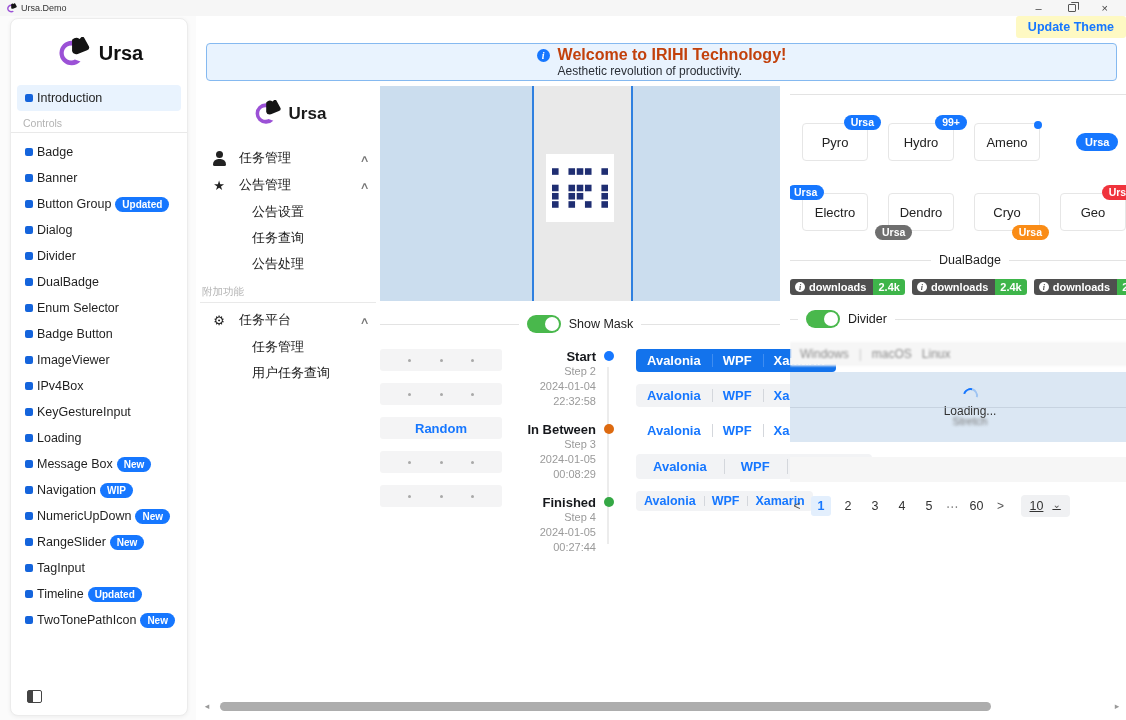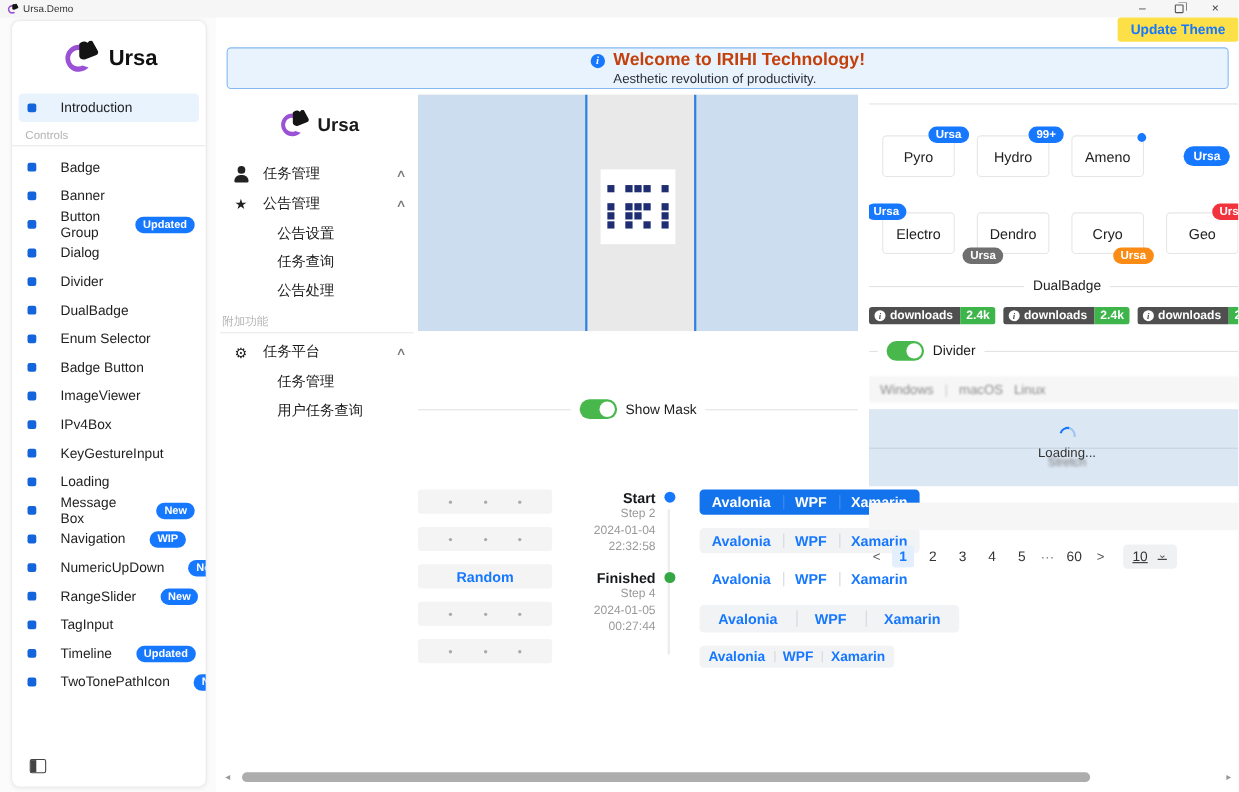--- a/index.html
+++ b/index.html
@@ -19,34 +19,34 @@
   .logo-mark svg { display:block; }
 
   .body { flex:1; display:flex; min-height:0; }
 
   
   .sidebar { width:196px; flex:0 0 auto; padding:2px 0 4px 10px; }
   .sidebar-card { background:#fff; border:1px solid #ececec; border-radius:8px; height:100%; width:178px;
      box-shadow:0 1px 4px rgba(0,0,0,.06); display:flex; flex-direction:column; padding:8px 0 10px; overflow:hidden; }
   .sb-logo { display:flex; align-items:center; justify-content:center; gap:8px; padding:10px 0 16px; }
   .sb-logo .sb-name { font-size:20px; font-weight:bold; color:#111; }
-  .sb-item { display:flex; align-items:center; gap:22px; height:26px; padding:0 10px 0 14px; font-size:12.5px; color:#1f1f1f; cursor:pointer; }
+  .sb-item { display:flex; align-items:center; gap:4px; height:26px; padding:0 10px 0 14px; font-size:12.5px; color:#1f1f1f; cursor:pointer; }
   .sb-item.selected { background:#e9f3fe; border-radius:4px; margin:0 6px; padding:0 8px; }
   .sb-dot { width:8px; height:8px; border-radius:2px; background:#1464dc; flex:0 0 auto; }
   .sb-section { font-size:10.5px; color:#b3b3b3; padding:6px 0 3px 12px; border-bottom:1px solid #e9e9e9; margin-bottom:6px; }
   .pill { background:#1677ff; color:#fff; font-size:10px; font-weight:bold; border-radius:9px; padding:2px 7px; line-height:11px; }
   .pill:empty { display:none; }
   .sb-footer { margin-top:auto; padding:8px 0 2px 16px; }
   .collapse-icon { width:15px; height:13px; border:1.5px solid #444; border-radius:2px; position:relative; }
   .collapse-icon::before { content:""; position:absolute; left:0; top:0; bottom:0; width:5px; background:#444; }
 
   
   .main { flex:1; display:flex; flex-direction:column; background:#fff; min-width:0; padding-left:4px; }
   .theme-row { height:22px; display:flex; justify-content:flex-end; flex:0 0 auto; }
-  .theme-btn { background:#fde047; color:#1677ff; border:none; font-weight:bold; font-size:12.5px;
+  .theme-btn { background:#fef9c3; color:#1677ff; border:none; font-weight:bold; font-size:12.5px;
      padding:1px 12px; border-radius:3px; cursor:pointer; font-family:inherit; }
 
   .banner { margin:5px 9px 0 6px; background:#e9f3fe; border:1px solid #85b9f0; border-radius:4px;
      height:38px; display:flex; align-items:center; justify-content:center; gap:8px; }
   .info-icon { width:13px; height:13px; border-radius:50%; background:#1677ff; color:#fff; font-size:10px; font-weight:bold;
      display:flex; align-items:center; justify-content:center; font-family:"Liberation Serif", serif; font-style:italic; flex:0 0 auto; margin-top:-14px; }
   .banner-text .b-title { font-size:16px; font-weight:bold; color:#c2410c; }
   .banner-text .b-sub { font-size:12px; color:#2a2f36; }
 
   .content { flex:1; display:flex; margin-top:5px; min-height:0; }
@@ -58,21 +58,21 @@
   .nm-item { display:flex; align-items:center; gap:13px; height:26px; padding:0 10px 0 12px; font-size:13px; margin-bottom:1px; cursor:pointer; }
   .nm-item .chev { margin-left:auto; color:#777; font-size:10px; transform:scaleX(1.4); }
   .nm-sub { height:26px; display:flex; align-items:center; padding-left:52px; font-size:13px; cursor:pointer; }
   .nm-section { font-size:10.5px; color:#b5b5b5; padding:8px 0 3px 2px; border-bottom:1px solid #e9e9e9; margin:0 2px 4px 0; }
   .user-icon { width:14px; height:14px; position:relative; }
   .user-icon::before { content:""; position:absolute; left:4px; top:0; width:7px; height:7px; border-radius:50%; background:#222; }
   .user-icon::after { content:""; position:absolute; left:1px; top:8px; width:13px; height:7px; border-radius:7px 7px 2px 2px; background:#222; }
   .glyph-icon { width:14px; text-align:center; font-size:13px; color:#222; }
 
   
-  .center { width:400px; flex:0 0 auto; display:flex; flex-direction:column;gap:48px; }
+  .center { width:400px; flex:0 0 auto; display:flex; flex-direction:column; }
   .viewer { height:215px; background:#e9e9e9; position:relative; overflow:hidden; }
   .viewer .mask-left { position:absolute; left:0; top:0; bottom:0; width:154px; background:#cbddee; border-right:2px solid #2f80e0; }
   .viewer .mask-right { position:absolute; right:0; top:0; bottom:0; width:149px; background:#cbddee; border-left:2px solid #2f80e0; }
   .viewer .logo-box { position:absolute; left:166px; top:68px; width:68px; height:68px; background:#fff; display:flex; align-items:center; justify-content:center; }
 
   .h-divider { display:flex; align-items:center; gap:8px; margin:14px 0 16px; }
   .h-divider .line { flex:1; height:1px; background:#e3e3e3; }
   .h-divider .dv-label { font-size:12.5px; color:#222; }
   .toggle { width:34px; height:18px; border-radius:9px; background:#49b84c; position:relative; flex:0 0 auto; cursor:pointer; }
   .toggle::after { content:""; position:absolute; right:2px; top:2px; width:14px; height:14px; border-radius:50%; background:#fff; }
@@ -404,20 +404,26 @@
             </div>
 
             <div class="timeline">
               <div class="tl-item">
                 <div class="tl-title">Start</div>
                 <div class="tl-sub">Step 2</div>
                 <div class="tl-sub">2024-01-04 22:32:58</div>
                 <span class="tl-dot c-start"></span>
               </div>
               <div class="tl-item">
+                <div class="tl-title">In Between</div>
+                <div class="tl-sub">Step 3</div>
+                <div class="tl-sub">2024-01-05 00:08:29</div>
+                <span class="tl-dot c-between"></span>
+              </div>
+              <div class="tl-item">
                 <div class="tl-title">Finished</div>
                 <div class="tl-sub">Step 4</div>
                 <div class="tl-sub">2024-01-05 00:27:44</div>
                 <span class="tl-dot c-finish"></span>
               </div>
             </div>
 
             <div class="groups">
               <div><div class="bg-row v-solid">
                 <span class="bg-btn">Avalonia</span>

